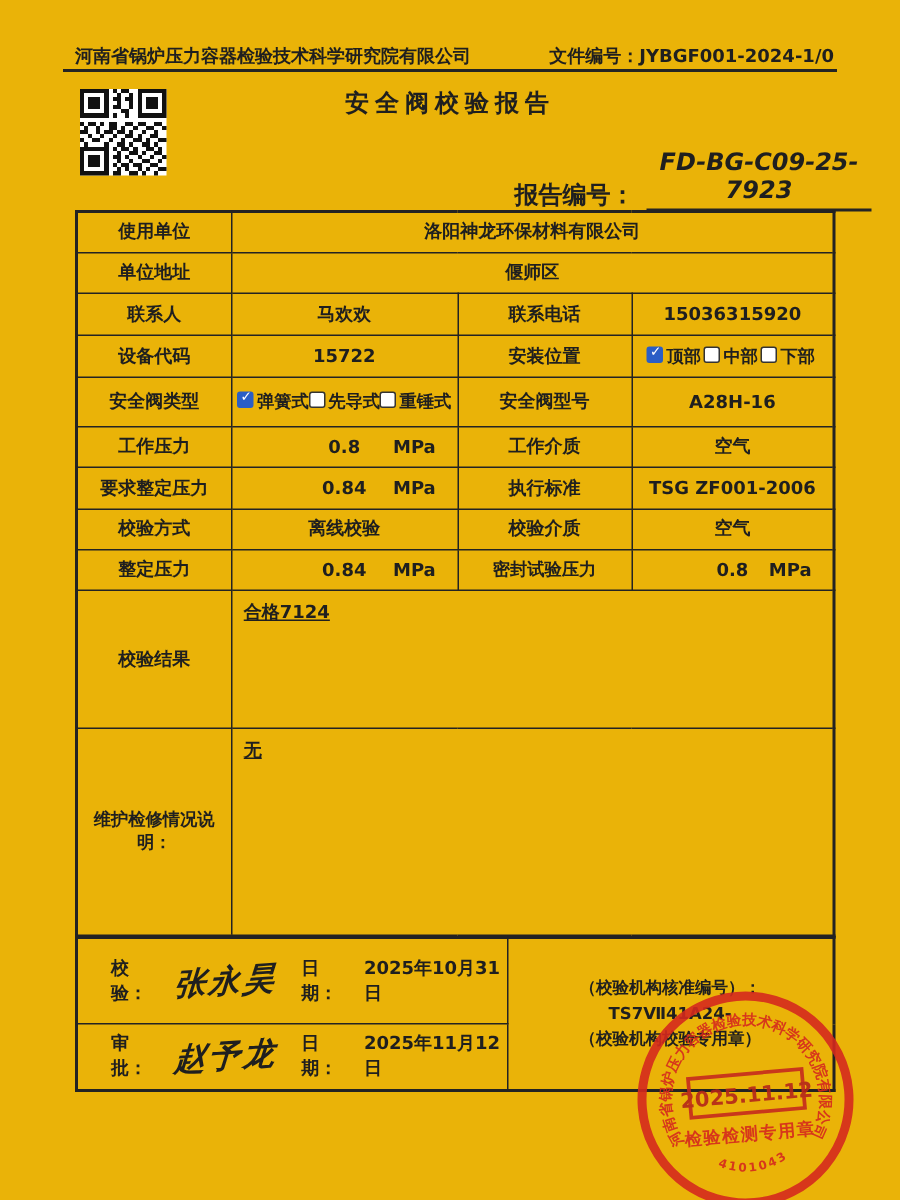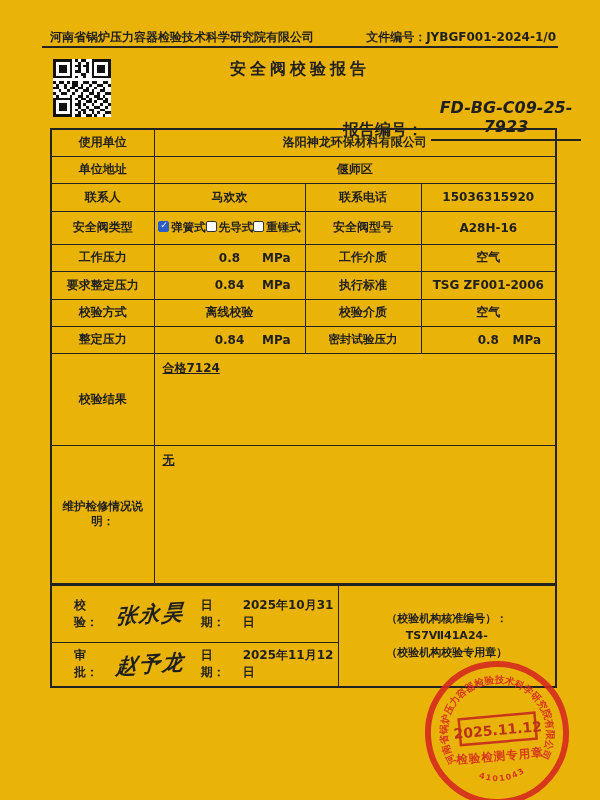--- a/index.html
+++ b/index.html
@@ -16,21 +16,21 @@
   .file-no { white-space:nowrap; }
   .header-rule { position:absolute; top:46px; left:42px; width:516px; height:2px; background:#242424; }
   .qr { position:absolute; top:59px; left:53px; width:58px; height:58px; }
   .doc-title { position:absolute; top:59px; left:0; width:600px; text-align:center;
     font-size:16px; letter-spacing:4px; }
   .report-line { position:absolute; top:98px; left:343px; font-size:16px; display:flex; align-items:flex-end; }
   .report-line .lbl { margin-right:8px; }
   .report-value { display:inline-block; width:150px; text-align:center;
     border-bottom:2px solid #242424; padding-bottom:3px;font-style:italic; }
   
-  .tables { position:absolute; top:128px; left:50px; width:517px; }
+  .tables { position:absolute; top:140px; left:50px; width:517px; }
   table { border-collapse:collapse; table-layout:fixed; width:505px; background:transparent; }
   .tbl-b, .tbl-c { margin-top:-1.5px; }
   td { border:1.5px solid #232323; font-size:12px; text-align:center;
     vertical-align:middle; padding:2px 4px; position:relative; }
   table { border:2px solid #232323; }
   .top-left { text-align:left; vertical-align:top; padding:6px 8px;text-decoration:underline; }
   .lab-sm { font-size:11.5px; padding:2px 1px; }
   .unit { position:absolute; right:14px; top:50%; transform:translateY(-50%); }
   
   .cb { display:inline-block; width:11px; height:11px; border-radius:2px;
@@ -183,20 +183,26 @@
       <tr style="height:27px">
         <td>单位地址</td>
         <td colspan="3">偃师区</td>
       </tr>
       <tr style="height:28px">
         <td>联系人</td>
         <td>马欢欢</td>
         <td>联系电话</td>
         <td>15036315920</td>
       </tr>
+      <tr style="height:28px">
+        <td>设备代码</td>
+        <td>15722</td>
+        <td>安装位置</td>
+        <td class="lab-sm"><span class="cb-item"><span class="cb" data-checked="true"></span><span>顶部</span></span><span class="cb-item"><span class="cb" data-checked="false"></span><span>中部</span></span><span class="cb-item"><span class="cb" data-checked="false"></span><span>下部</span></span></td>
+      </tr>
       <tr style="height:33px">
         <td>安全阀类型</td>
         <td class="lab-sm"><span><span class="cb" data-checked="true"></span><span>弹簧式</span></span><span><span class="cb" data-checked="false"></span><span>先导式</span></span><span><span class="cb" data-checked="false"></span><span>重锤式</span></span></td>
         <td>安全阀型号</td>
         <td>A28H-16</td>
       </tr>
       <tr style="height:27px">
         <td>工作压力</td>
         <td><span>0.8</span><span class="unit">MPa</span></td>
         <td>工作介质</td>

